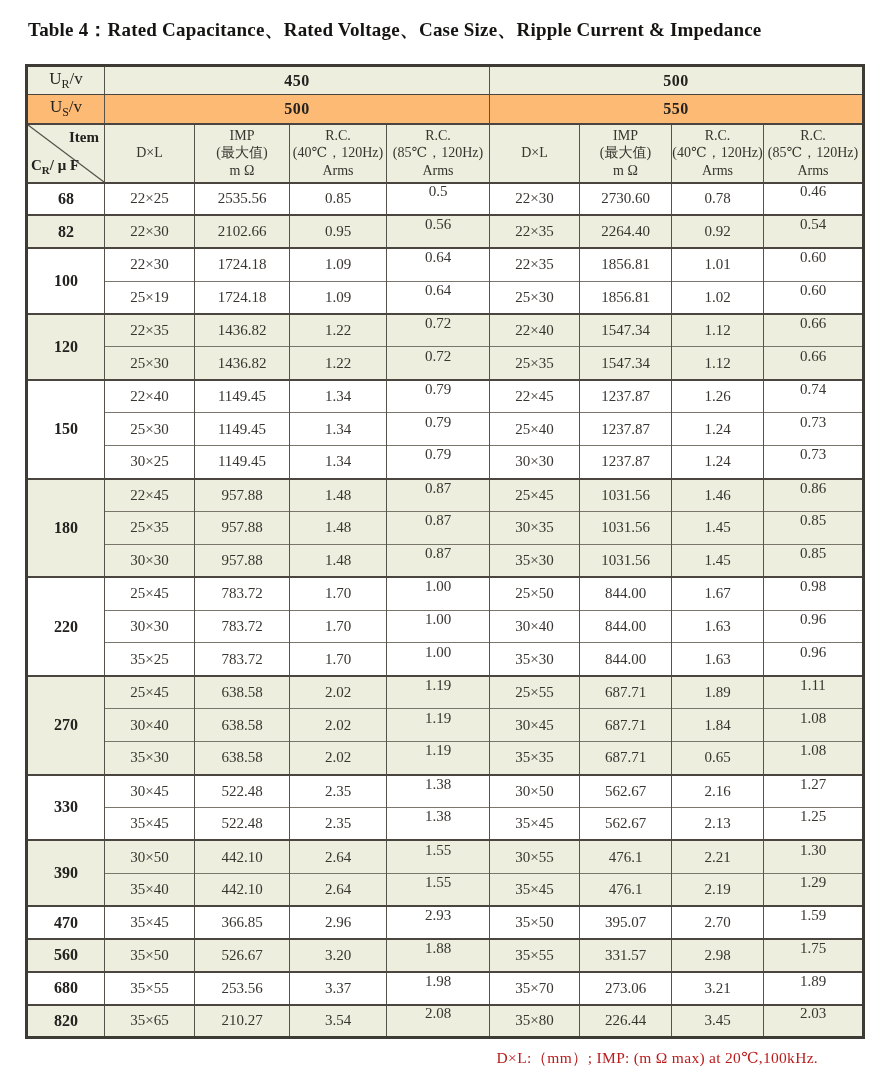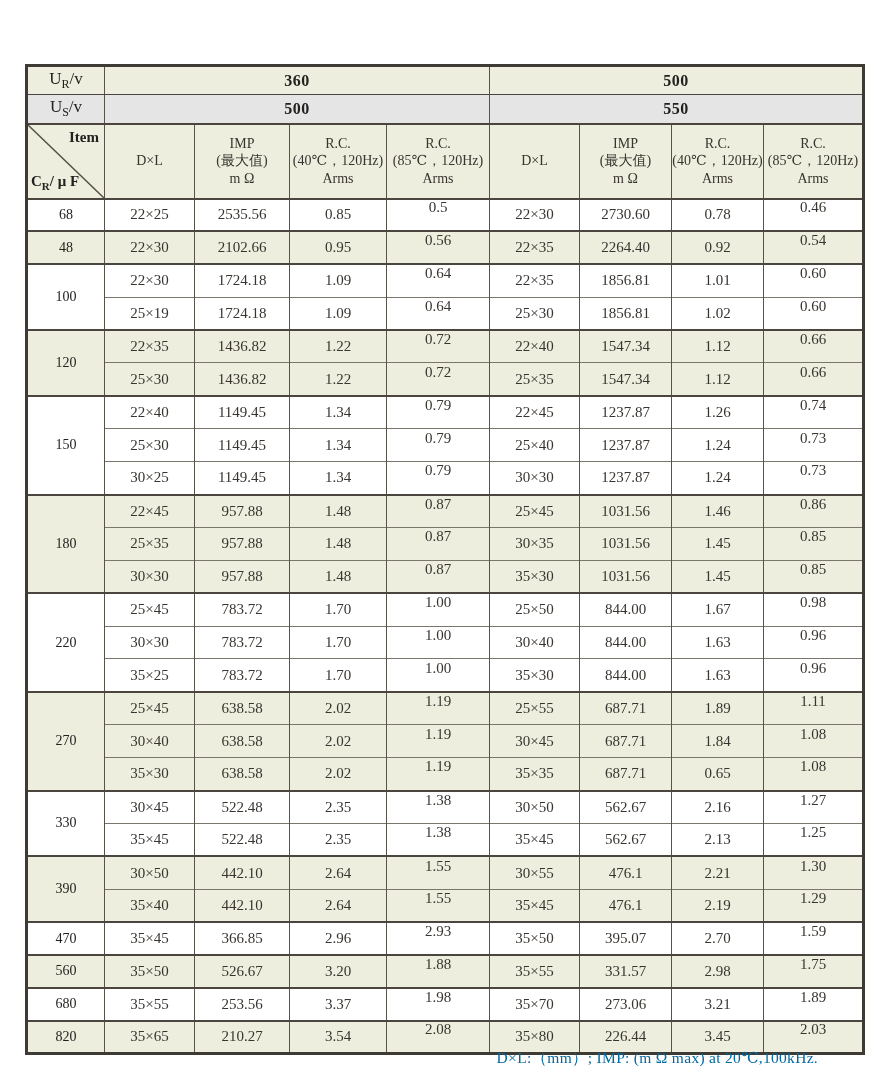--- a/index.html
+++ b/index.html
@@ -22,64 +22,65 @@
   table.spec{position:absolute;left:25px;top:64px;width:837px;border-collapse:collapse;table-layout:fixed;border:3px solid var(--b-outer);}
   col.c-item{width:78px;}
   col.c-dl{width:90px;}  col.c-imp{width:95px;} col.c-rc40{width:97px;} col.c-rc85{width:103px;}
   col.c-dl2{width:90px;} col.c-imp2{width:92px;} col.c-rc402{width:92px;} col.c-rc852{width:100px;}
 
   td{border-left:1px solid var(--b-vert);border-right:1px solid var(--b-vert);
      text-align:center;vertical-align:middle;font-size:15px;color:var(--ink);overflow:hidden;}
 
   tr.vrow td{height:29px;}
   tr.vrow-ur td{background:var(--shade);border-bottom:1px solid var(--b-dark);}
-  tr.vrow-us td{background:#e5e5e5;border-bottom:2px solid var(--b-dark);}
+  tr.vrow-us td{background:#fdba74;border-bottom:2px solid var(--b-dark);}
   .vlabel{font-weight:normal;font-size:17px;color:var(--ink-bold);}
   .vlabel sub{font-size:12px;}
   .vval{font-weight:bold;font-size:16px;color:var(--ink-bold);letter-spacing:.5px;}
 
-  tr.hdr td{height:75px;background:var(--shade);border-bottom:2px solid var(--b-dark);
+  tr.hdr td{height:59px;background:var(--shade);border-bottom:2px solid var(--b-dark);
             font-size:14px;line-height:1.25;padding:1px 0;}
   .hdr-small{font-size:13.5px;}
   .corner{position:relative;padding:0;}
   .corner svg{position:absolute;left:0;top:0;width:100%;height:100%;}
   .corner .c-top{position:absolute;top:3px;right:5px;font-weight:bold;font-size:15px;color:var(--ink-bold);}
   .corner .c-bottom{position:absolute;bottom:4px;left:3px;font-weight:bold;font-size:15px;color:var(--ink-bold);}
   .corner .c-bottom sub{font-size:11px;}
 
   tbody td{height:32.9px;border-top:1px solid var(--b-light);}
   tbody tr.group-start td{border-top:2px solid var(--b-dark);}
   tbody tr.shaded td{background:var(--shade);}
-  td.cap{font-weight:normal;font-size:14px;color:var(--ink-bold);margin-left:27px;}
+  td.cap{font-weight:bold;font-size:16px;color:var(--ink-bold);margin-left:27px;}
   .raised{position:relative;top:-7px;display:inline-block;}
 
-  .footnote{position:absolute;top:1048px;right:70px;font-size:15.5px;color:#0369a1;letter-spacing:.3px;}
+  .footnote{position:absolute;top:1048px;right:70px;font-size:15.5px;color:#b91c1c;letter-spacing:.3px;}
 </style>
 </head>
 <body>
 
 <div class="titles">
+  <div class="title-en">Table 4：Rated Capacitance、Rated Voltage、Case Size、Ripple Current &amp; Impedance</div>
 </div>
 
 <table class="spec">
   <colgroup>
     <col class="c-item">
       <col class="c-dl">
       <col class="c-imp">
       <col class="c-rc40">
       <col class="c-rc85">
     <col class="c-dl2">
       <col class="c-imp2">
       <col class="c-rc402">
       <col class="c-rc852">
   </colgroup>
   <thead>
     <tr class="vrow vrow-ur">
       <td><span class="vlabel"><span>U</span><sub>R</sub><span>/v</span></span></td>
-      <td colspan="4"><span class="vval">360</span></td>
+      <td colspan="4"><span class="vval">450</span></td>
       <td colspan="4"><span class="vval">500</span></td>
     </tr>
     <tr class="vrow vrow-us">
       <td><span class="vlabel"><span>U</span><sub>S</sub><span>/v</span></span></td>
       <td colspan="4"><span class="vval">500</span></td>
       <td colspan="4"><span class="vval">550</span></td>
     </tr>
     <tr class="hdr">
       <td class="corner">
         <svg viewBox="0 0 78 59" preserveAspectRatio="none">
@@ -128,21 +129,21 @@
         <td>22×25</td>
         <td>2535.56</td>
         <td>0.85</td>
         <td><span class="raised">0.5</span></td>
         <td>22×30</td>
         <td>2730.60</td>
         <td>0.78</td>
         <td><span class="raised">0.46</span></td>
       </tr>
       <tr class="shaded group-start">
-        <td rowspan="1" class="cap">48</td>
+        <td rowspan="1" class="cap">82</td>
         <td>22×30</td>
         <td>2102.66</td>
         <td>0.95</td>
         <td><span class="raised">0.56</span></td>
         <td>22×35</td>
         <td>2264.40</td>
         <td>0.92</td>
         <td><span class="raised">0.54</span></td>
       </tr>
       <tr class=" group-start">

